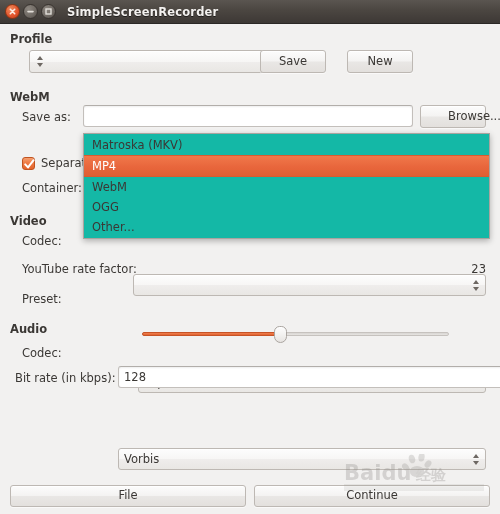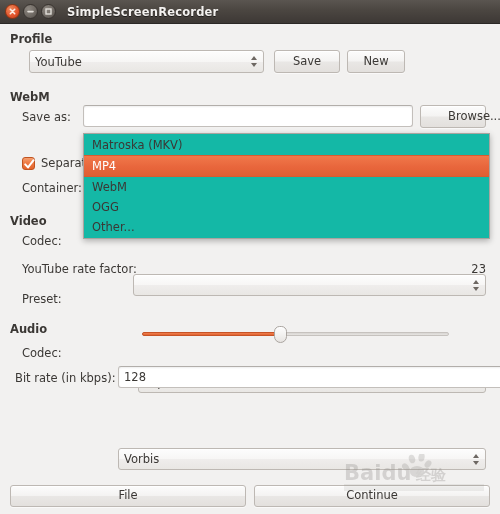--- a/index.html
+++ b/index.html
@@ -281,29 +281,28 @@
       </span>
     </div>
     <div class="title-text">SimpleScreenRecorder</div>
   </div>
 
   <div class="content">
 
     <div class="abs section-title" style="left:10px; top:8px;">Profile</div>
 
     <div class="abs combo" style="left:29px; top:26px; width:235px; height:23px;">
-      <span class="combo-val">YouTube</span>
-      <span class="spin">
-          <i class="up"></i>
-          <i class="down"></i>
-        </span>
-    </div>
-
-    <div class="abs btn" style="left:274px; top:26px; width:66px; height:23px;">Save</div>
-    <div class="abs btn" style="left:347px; top:26px; width:58px; height:23px;">New</div>
+      <span class="spin">
+          <i class="up"></i>
+          <i class="down"></i>
+        </span>
+    </div>
+
+    <div class="abs btn" style="left:260px; top:26px; width:66px; height:23px;">Save</div>
+    <div class="abs btn" style="left:347px; top:26px; width:66px; height:23px;">New</div>
 
     <div class="abs section-title" style="left:10px; top:66px;">WebM</div>
 
     <div class="abs field-label" style="left:22px; top:86px;">Save as:</div>
     <div class="abs entry" style="left:83px; top:81px; width:330px; height:22px;" placeholder=""></div>
     <div class="abs btn" style="left:420px; top:81px; width:66px; height:23px;padding-left:43px;">Browse...</div>
 
     <div class="abs checkrow" style="left:22px; top:132px;">
       <span class="chk">
         <svg width="15" height="17" viewBox="0 0 15 17">

